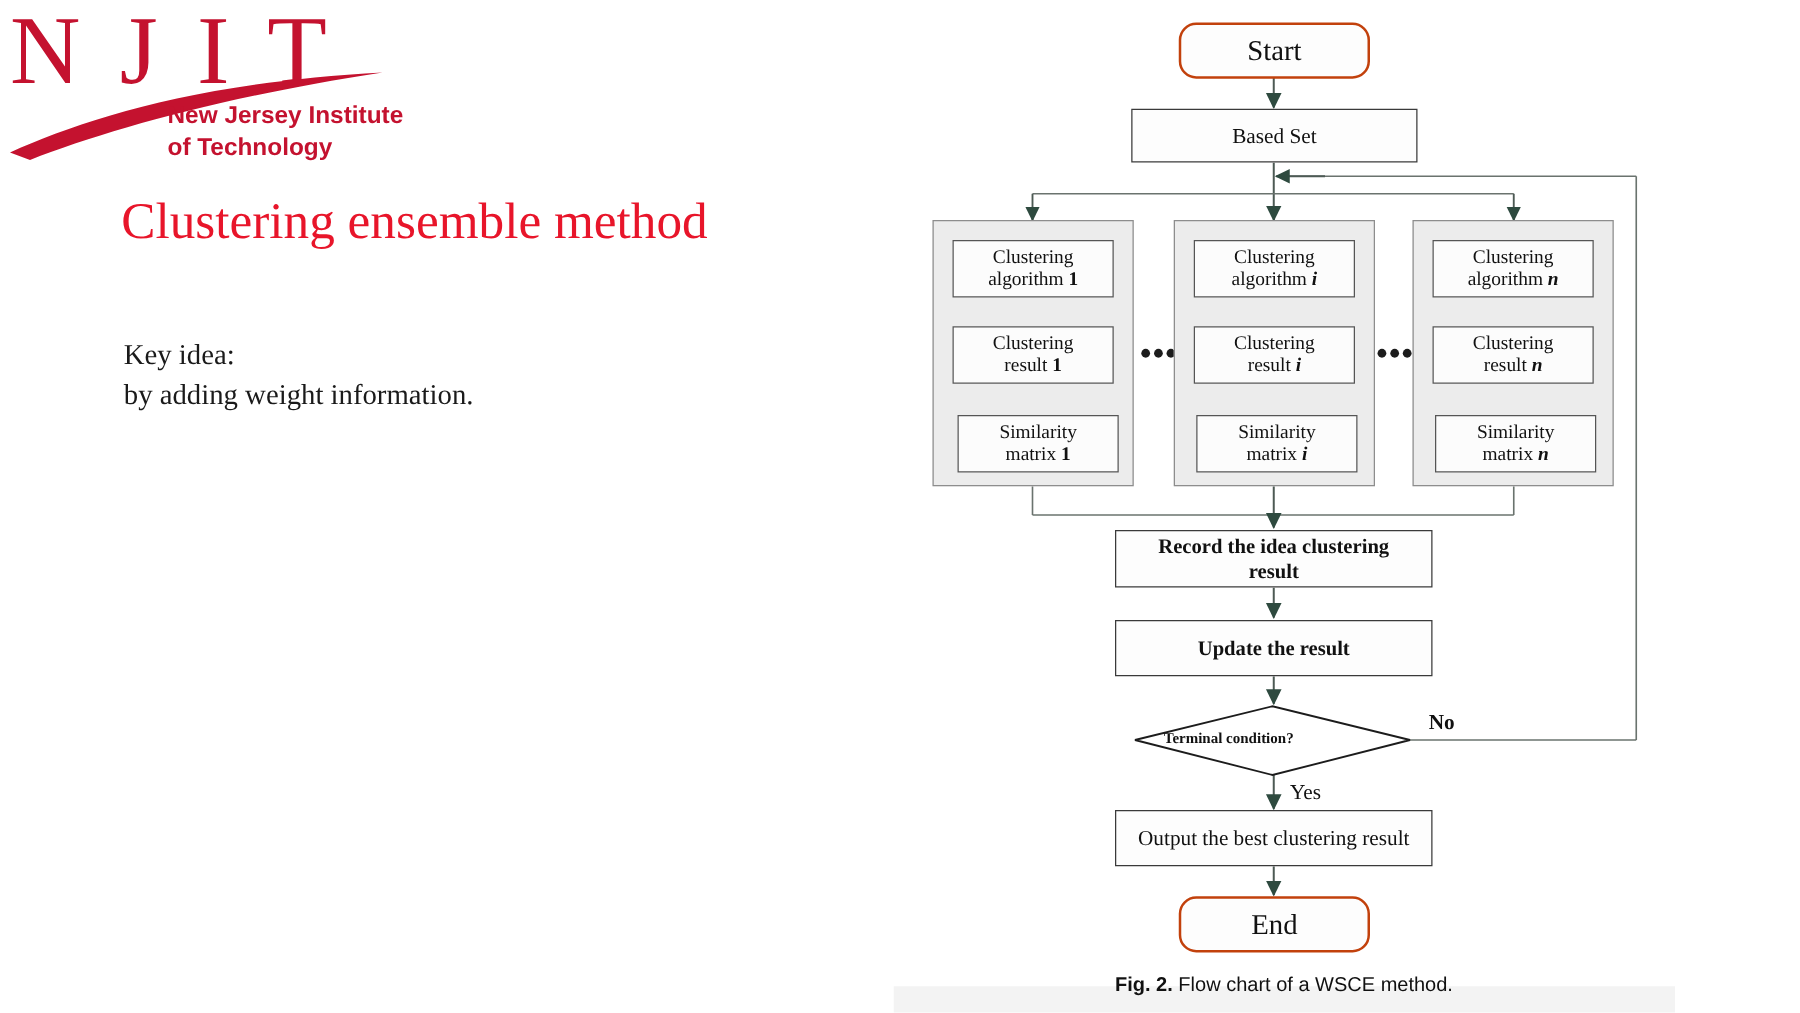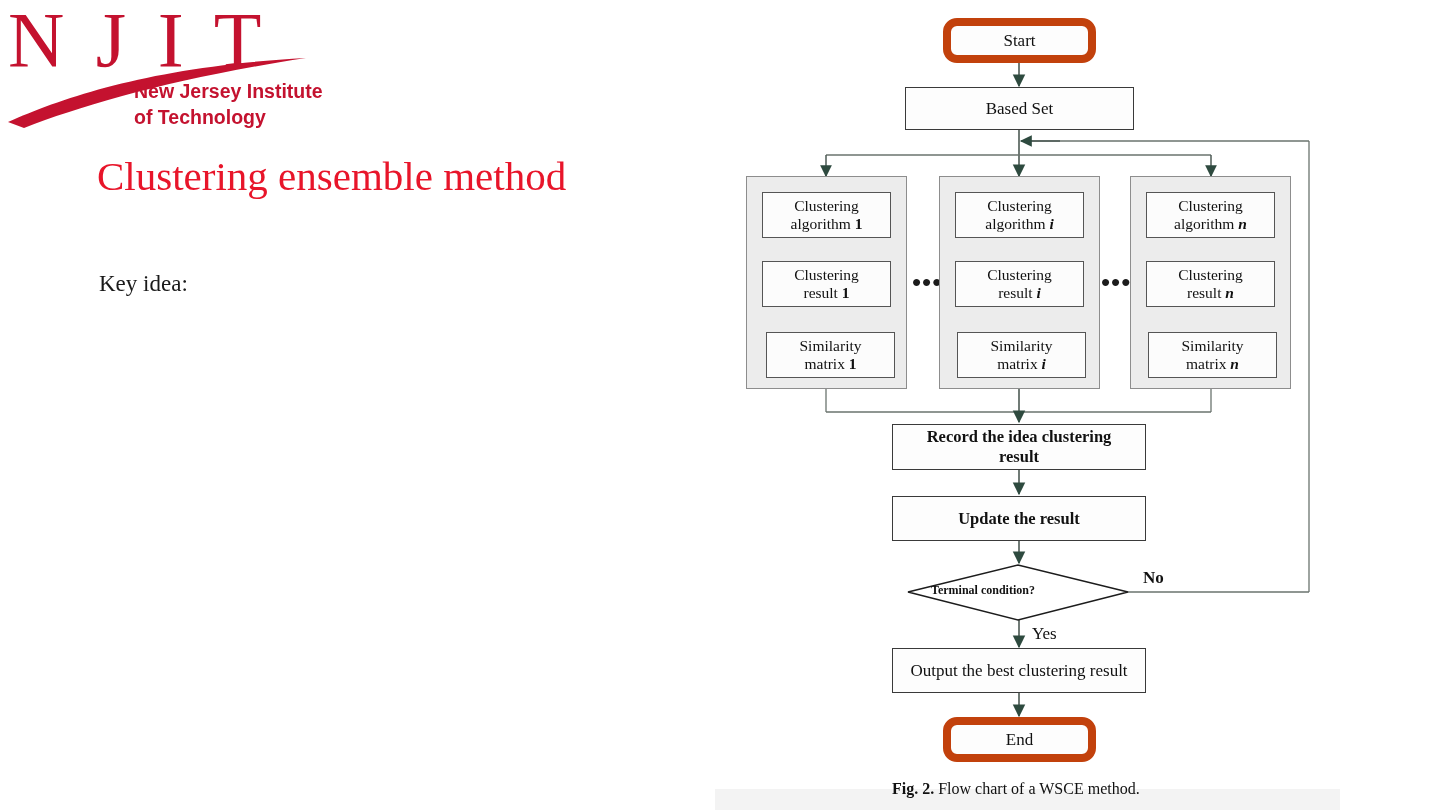--- a/index.html
+++ b/index.html
@@ -69,23 +69,23 @@
     box-sizing: border-box;
     display: flex;
     align-items: center;
     justify-content: center;
     text-align: center;
     color: #111111;
     font-family: "Liberation Serif", serif;
     background: #fdfdfd;
   }
   .node.terminator {
-    border: 8px solid #c2410c;
+    border: 2px solid #c2410c;
     border-radius: 14px;
-    font-size: 17px;
+    font-size: 23px;
   }
   .node.process {
     border: 1.4px solid #3a3a3a;
     font-size: 17px;
   }
   .node.sub {
     border: 1.2px solid #555555;
     font-size: 15.5px;
     line-height: 18px;
     background: #fcfcfc;
@@ -115,21 +115,21 @@
     color: #111111;
     font-family: "Liberation Serif", serif;
   }
 
   #fig-caption {
     position: absolute;
     left: 892px;
     top: 780px;
     font-size: 16px;
     color: #111111;
-    font-family: Liberation Serif, serif;
+    font-family: Liberation Sans, sans-serif;
     white-space: nowrap;
   }
   #fig-caption .lbl { font-weight: bold; }
 
   .diamond-label {
     position: absolute;
     font-weight: bold;
     font-size: 12px;
     color: #111111;
     font-family: "Liberation Serif", serif;
@@ -149,20 +149,21 @@
       <text x="128" y="94" font-size="19.5" font-family="Liberation Sans, sans-serif" font-weight="600">New Jersey Institute</text>
       <text x="128" y="120" font-size="19.5" font-family="Liberation Sans, sans-serif" font-weight="600">of Technology</text>
     </g>
   </svg>
 </div>
 
 <div id="slide-title">Clustering ensemble method</div>
 
 <div id="key-idea-block">
   <div>Key idea:</div>
+  <div>by adding weight information.</div>
 </div>
 
 <div id="figure-bottom-band"></div>
 
 <svg id="flow-svg" xmlns="http://www.w3.org/2000/svg">
   <defs>
     <marker id="ah" markerWidth="9" markerHeight="9" refX="7.2" refY="4.5" orient="auto" markerUnits="strokeWidth">
       <path d="M0,0.6 L8,4.5 L0,8.4 z" fill="#2e4a3f"></path>
     </marker>
     <marker id="ahs" markerWidth="8" markerHeight="8" refX="6.4" refY="4" orient="auto" markerUnits="strokeWidth">

